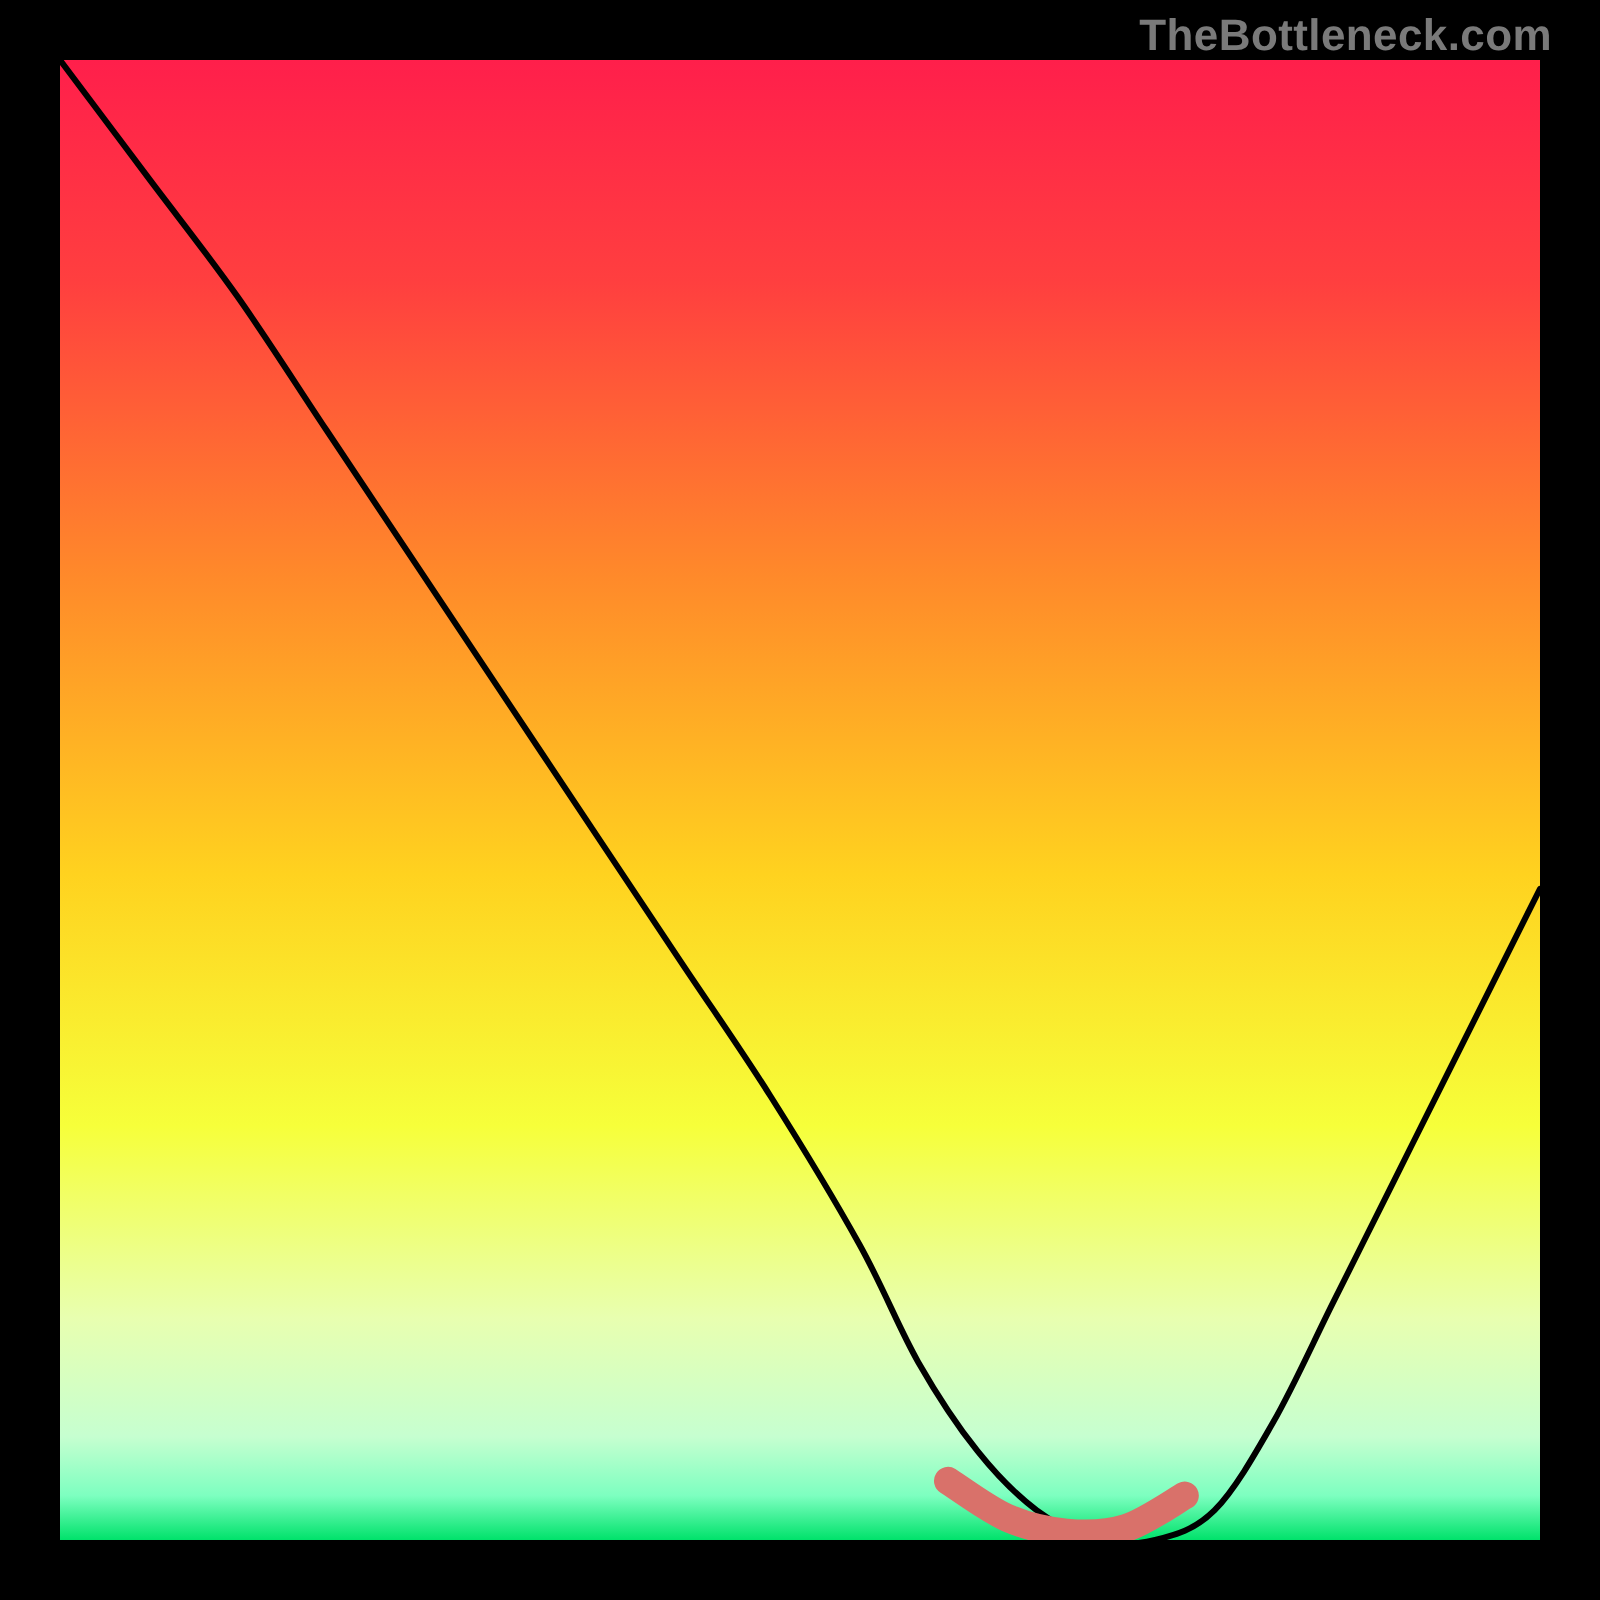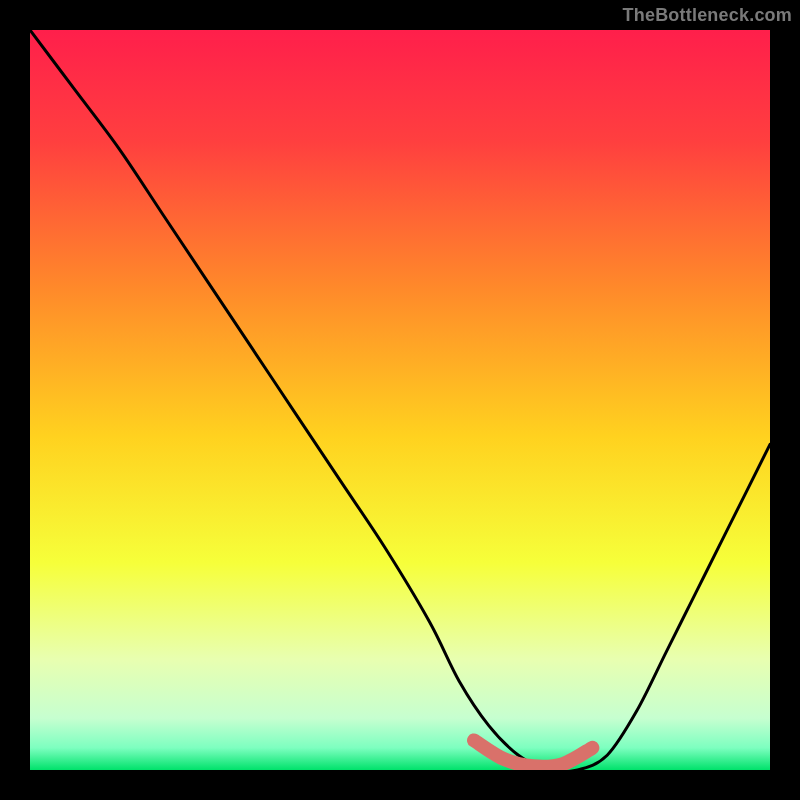--- a/index.html
+++ b/index.html
@@ -21,23 +21,23 @@
   .plot {
     position: absolute;
     left: 0;
     top: 0;
     width: 740px;
     height: 740px;
   }
   .watermark {
     position: absolute;
     top: 5px;
-    right: 8px;
+    right: 24px;
     font-family: Arial, Helvetica, sans-serif;
-    font-size: 18px;
+    font-size: 22px;
     font-weight: 600;
     color: #7a7a7a;
     letter-spacing: 0.2px;
   }
 </style>
 </head>
 <body>
 
 <div class="frame">
   <svg class="plot" viewBox="0 0 740 740" preserveAspectRatio="none">

